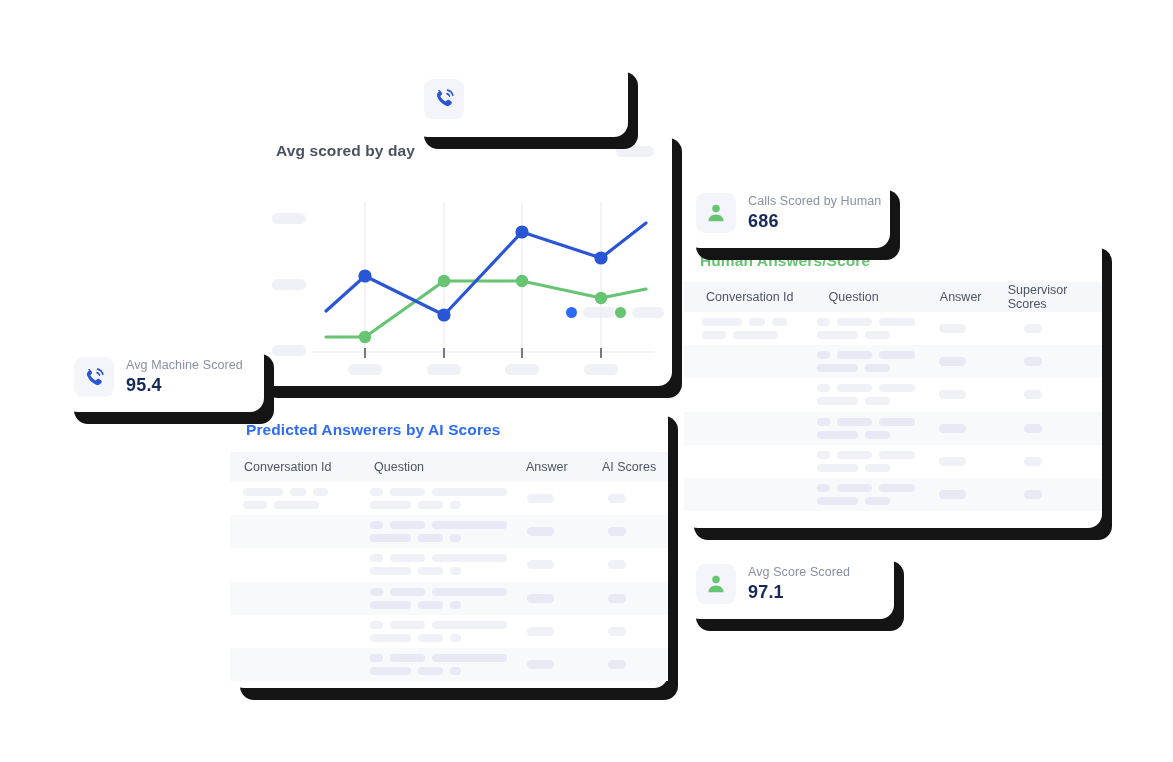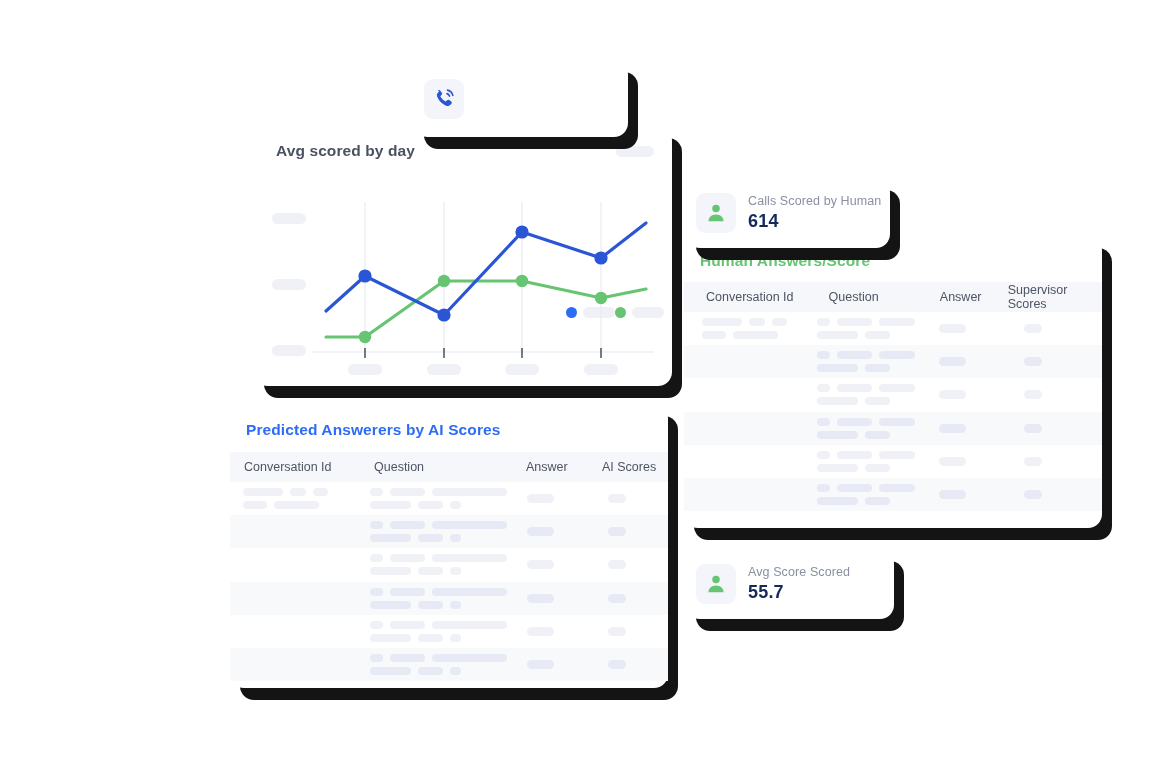--- a/index.html
+++ b/index.html
@@ -429,31 +429,44 @@
 
   <div class="card kpi" id="kpi-calls-human">
     <span class="ico">
       <svg width="22" height="22" viewBox="0 0 24 24" fill="none">
         <circle cx="12" cy="7.2" r="4.1" fill="#66c472"></circle>
         <path d="M3.8 21c0-4.3 3.7-7.3 8.2-7.3s8.2 3 8.2 7.3H3.8z" fill="#66c472"></path>
       </svg>
     </span>
     <span class="txt">
       <span class="lbl">Calls Scored by Human</span>
-      <span class="val">614</span>
-    </span>
-  </div>
-
+      <span class="val">686</span>
+    </span>
+  </div>
+
+  <div class="card kpi" id="kpi-avg-machine">
+    <span class="ico">
+      <svg width="23" height="23" viewBox="0 0 24 24" fill="none">
+        <path d="M5.2 3.6c.7-.7 1.8-.6 2.4.2l1.6 2.1c.5.7.4 1.6-.2 2.2l-.9.9c-.3.3-.4.8-.2 1.2.5 1 1.2 1.9 2 2.7.8.8 1.7 1.5 2.7 2 .4.2.9.1 1.2-.2l.9-.9c.6-.6 1.5-.7 2.2-.2l2.1 1.6c.8.6.9 1.7.2 2.4l-1.3 1.3c-1 1-2.5 1.3-3.8.8a17.6 17.6 0 0 1-9.8-9.8c-.5-1.3-.2-2.8.8-3.8l1.3-1.3z" fill="#2a56d6"></path>
+        <path d="M15.2 3.3a7.6 7.6 0 0 1 5.5 5.4" stroke="#2a56d6" stroke-width="1.7" stroke-linecap="round"></path>
+        <path d="M14.6 6.9a4 4 0 0 1 2.6 2.6" stroke="#2a56d6" stroke-width="1.7" stroke-linecap="round"></path>
+      </svg>
+    </span>
+    <span class="txt">
+      <span class="lbl">Avg Machine Scored</span>
+      <span class="val">95.4</span>
+    </span>
+  </div>
 
   <div class="card kpi" id="kpi-avg-human">
     <span class="ico">
       <svg width="22" height="22" viewBox="0 0 24 24" fill="none">
         <circle cx="12" cy="7.2" r="4.1" fill="#66c472"></circle>
         <path d="M3.8 21c0-4.3 3.7-7.3 8.2-7.3s8.2 3 8.2 7.3H3.8z" fill="#66c472"></path>
       </svg>
     </span>
     <span class="txt">
       <span class="lbl">Avg Score Scored</span>
-      <span class="val">55.7</span>
+      <span class="val">97.1</span>
     </span>
   </div>
 
 </div>
 
 </body></html>

